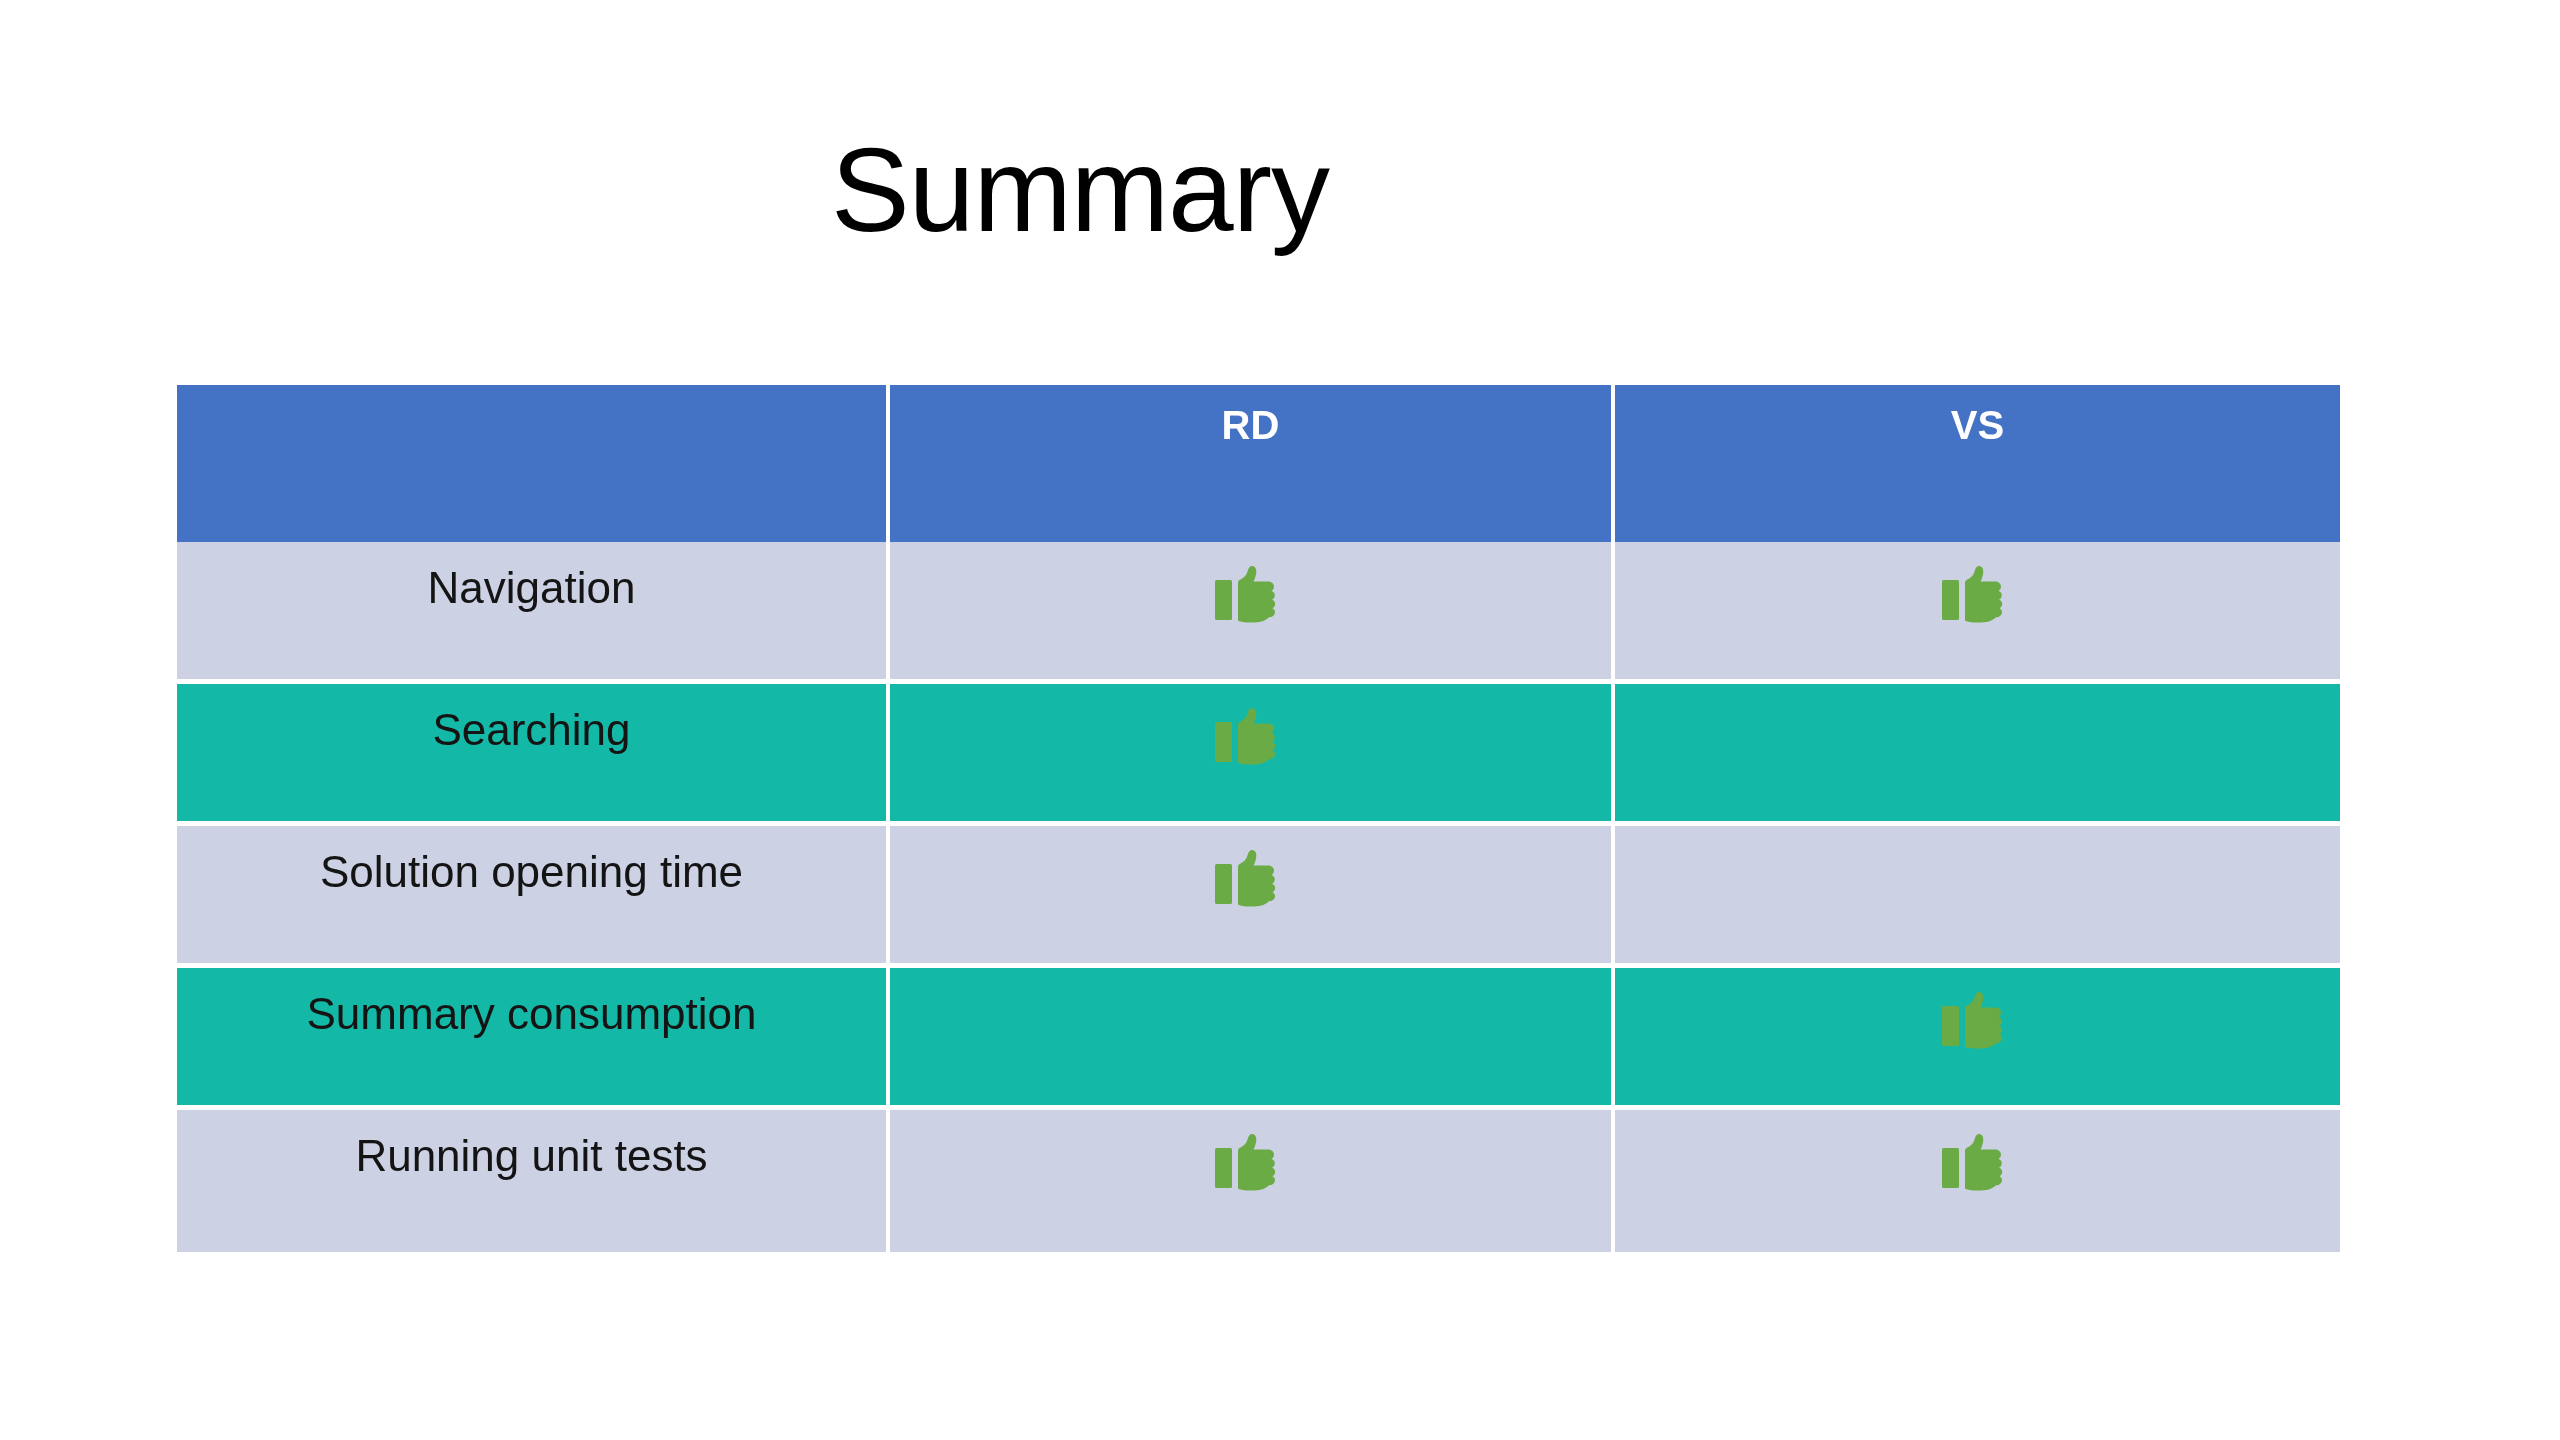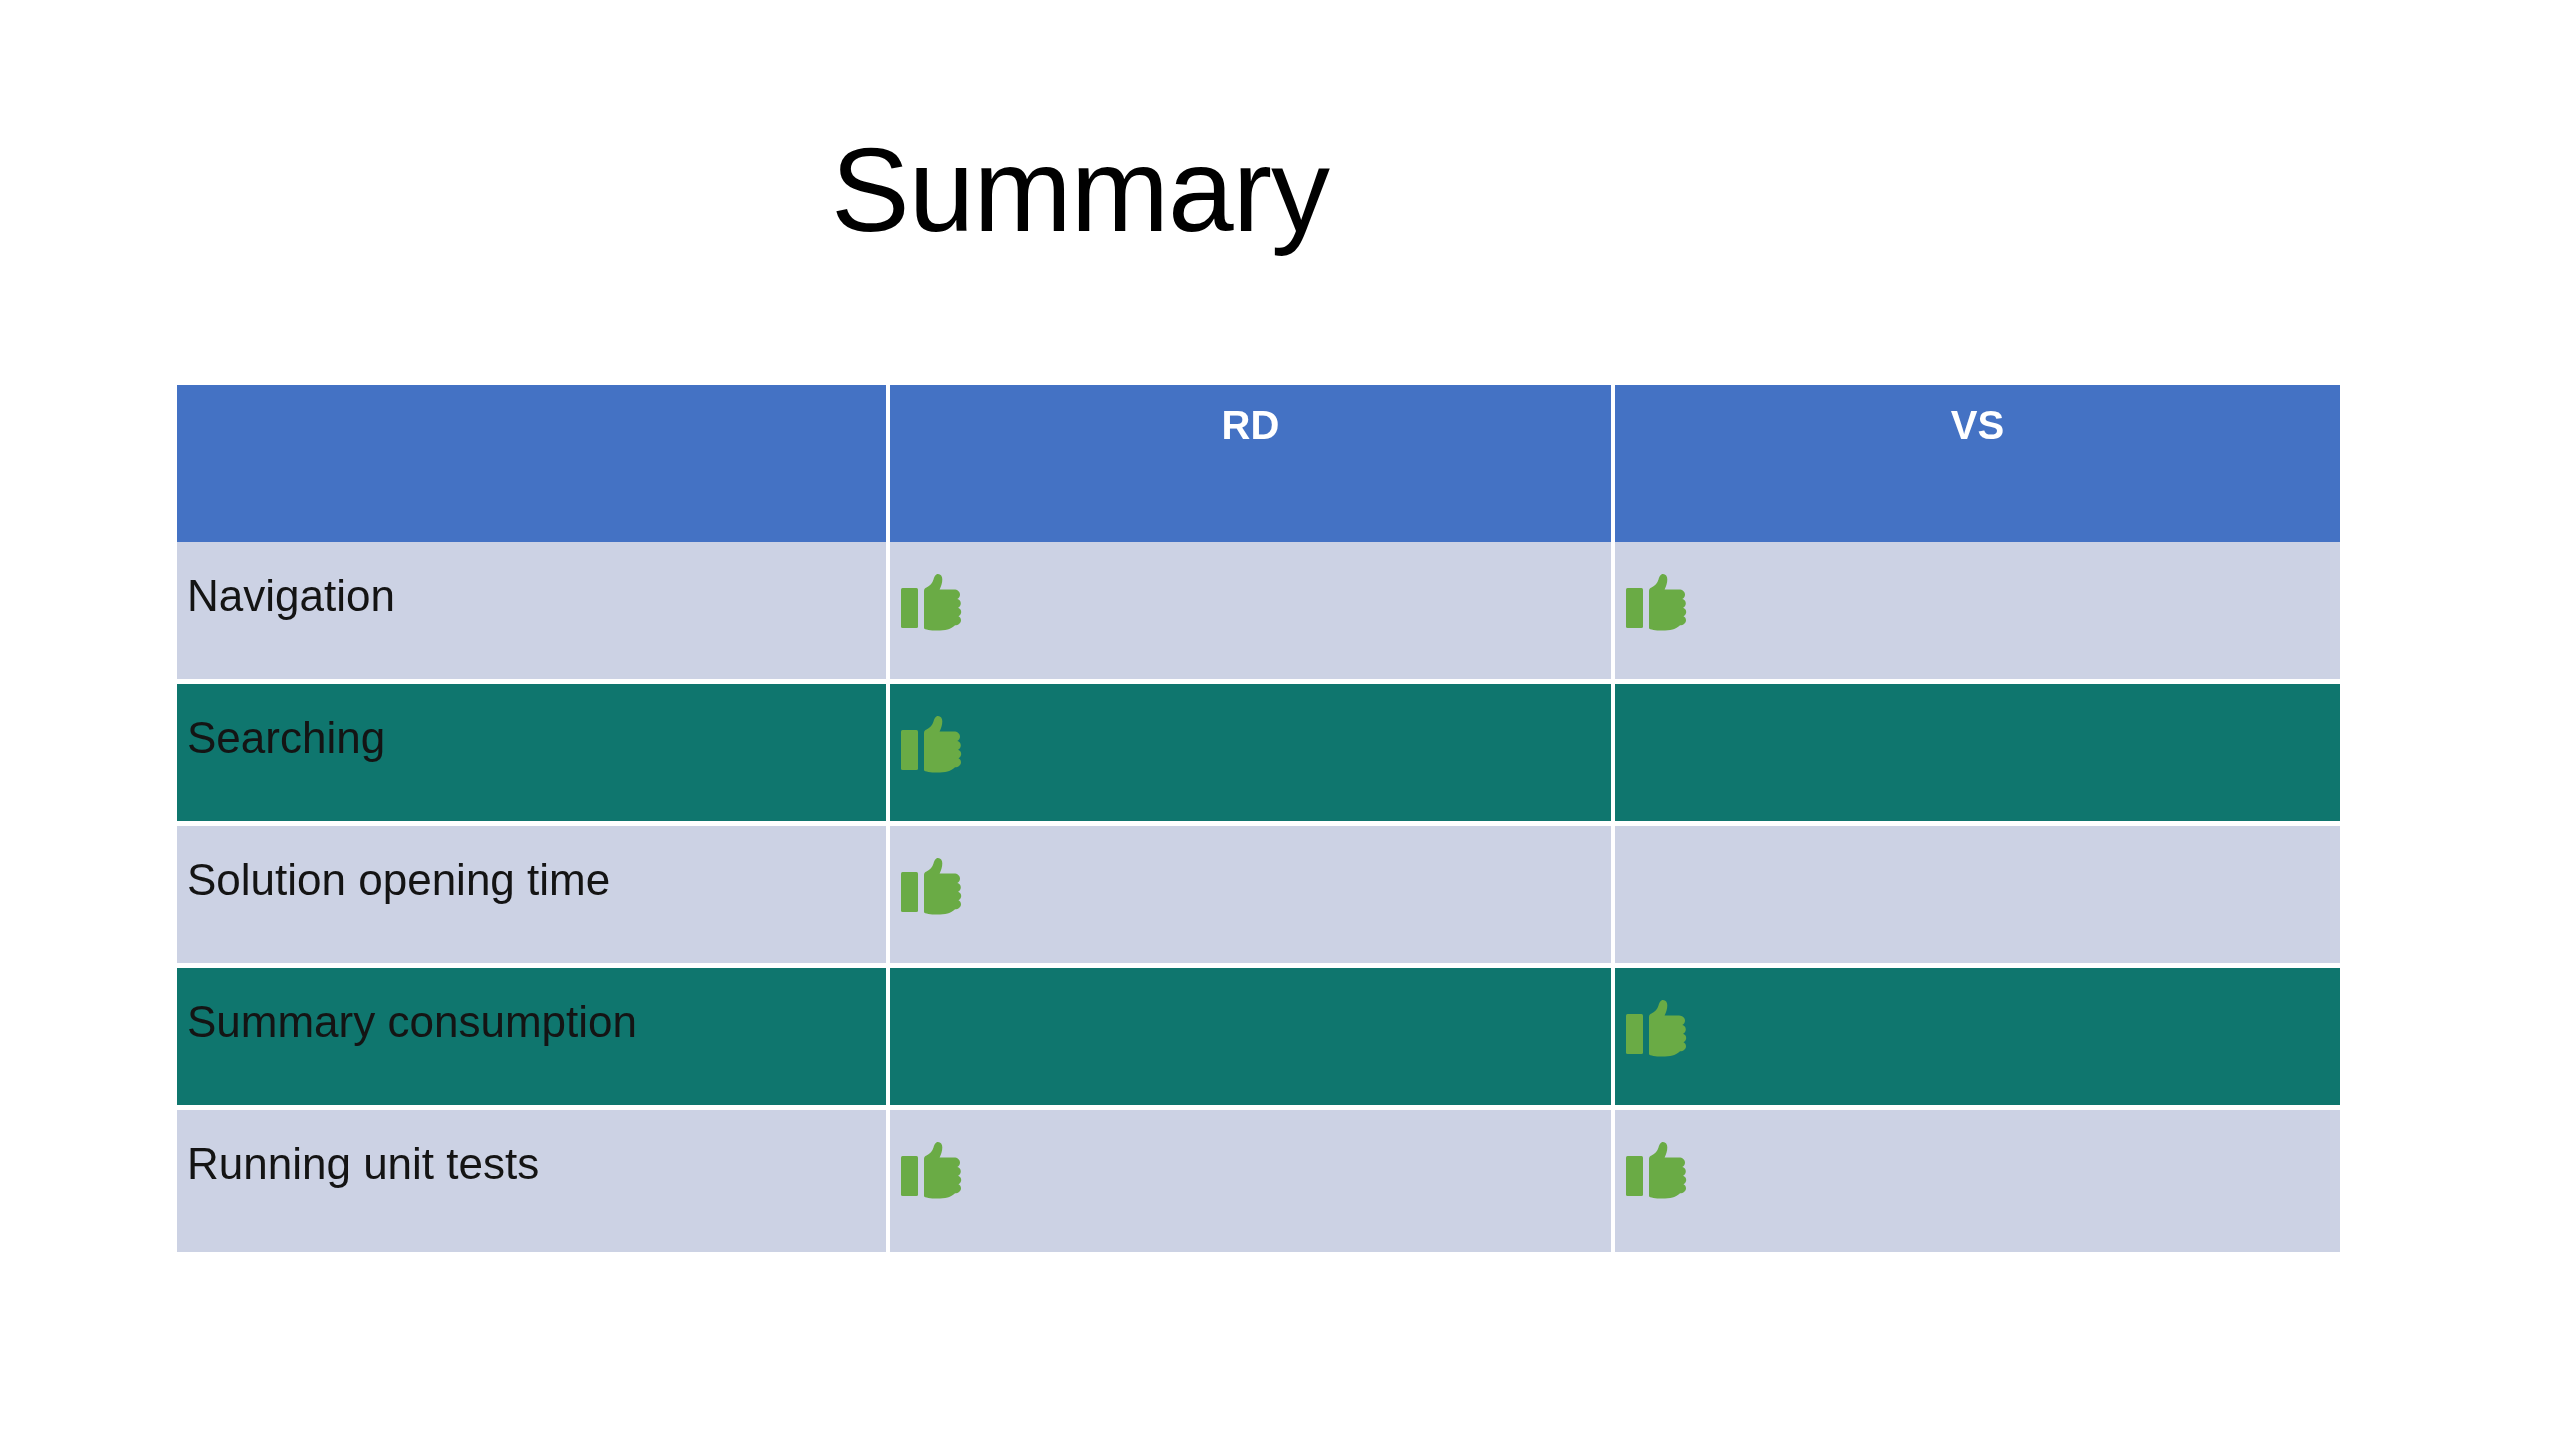--- a/index.html
+++ b/index.html
@@ -59,28 +59,28 @@
     text-align: center;
     border-right: 4px solid #ffffff;
   }
   .summary-table thead th.last { border-right: none; }
   .summary-table thead th.blank { }
 
   
   .summary-table tbody td {
     height: 142px;
     vertical-align: top;
-    text-align: left;
+    text-align: center;
     border-right: 4px solid #ffffff;
     border-bottom: 5px solid #ffffff;
-    padding: 10px;
+    padding: 2px;
   }
   .summary-table tbody td.last { border-right: none; }
   .summary-table tbody tr.band-a td { background: #ccd2e4; }
-  .summary-table tbody tr.band-b td { background: #0f766e; }
+  .summary-table tbody tr.band-b td { background: #14b8a6; }
   .summary-table tbody tr:last-child td { border-bottom: none; }
 
   .row-label {
     display: block;
     padding-top: 16px;
     font-size: 44px;
     font-weight: 400;
     color: #141414;
     line-height: 1.25;
   }

